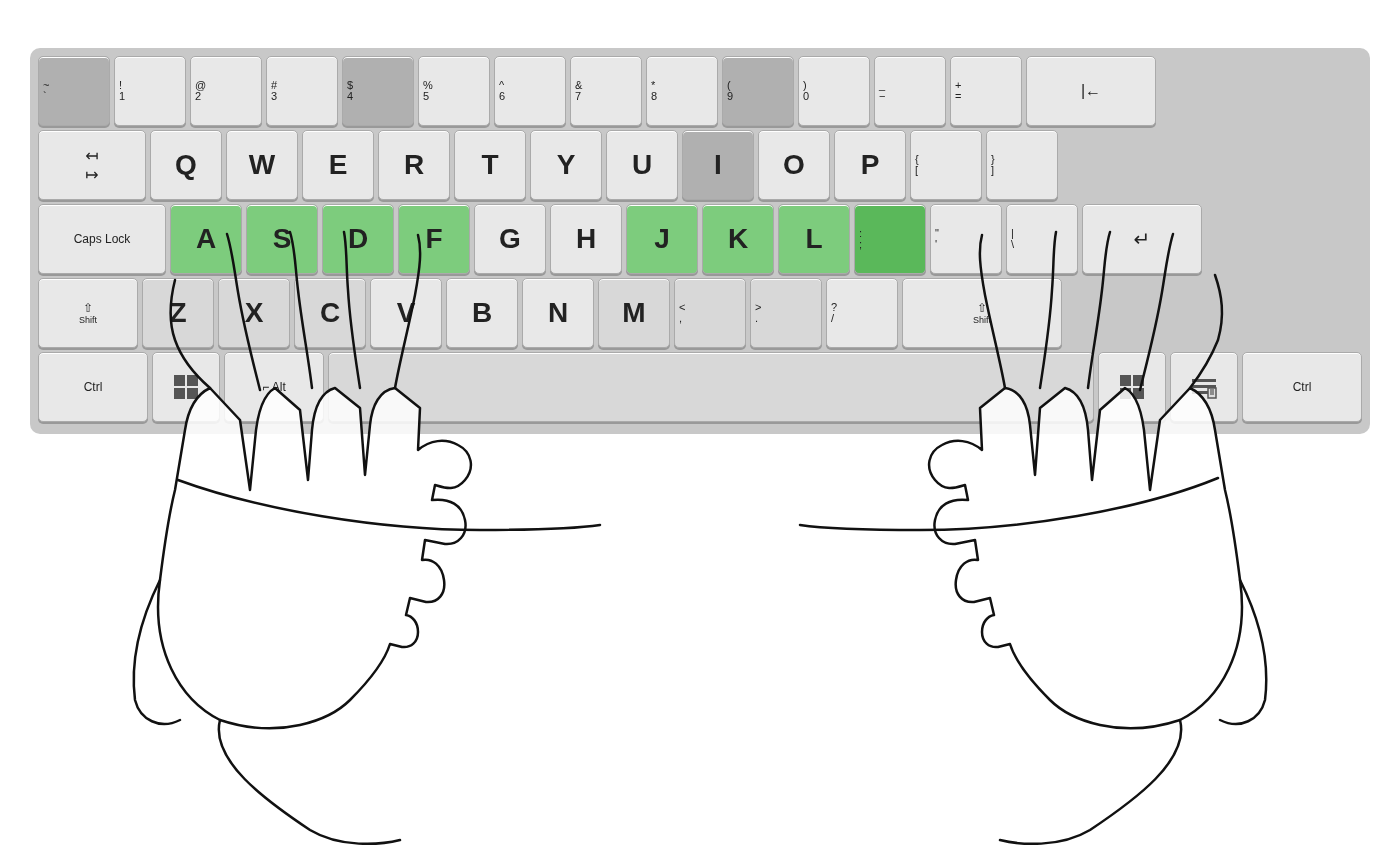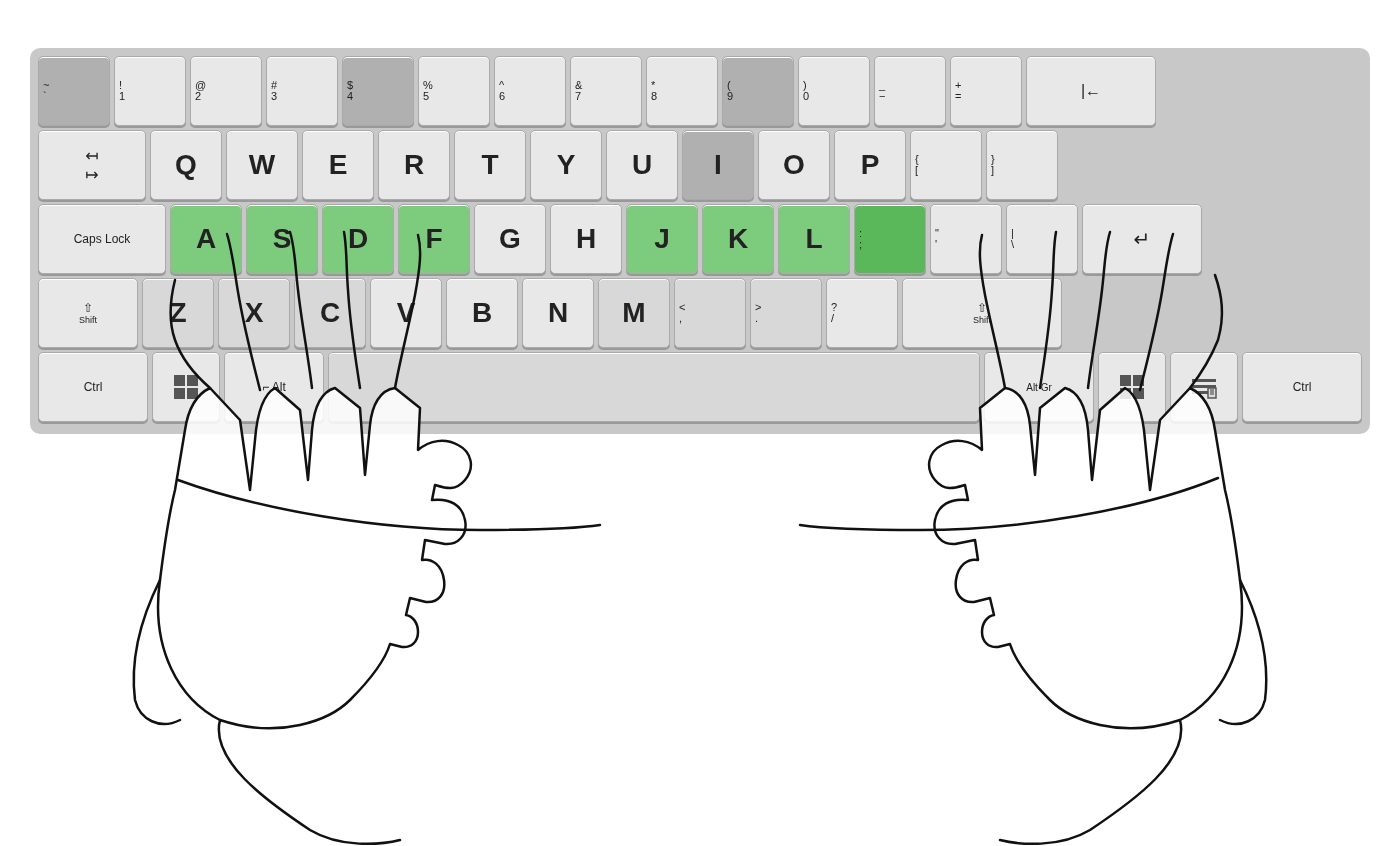--- a/index.html
+++ b/index.html
@@ -313,23 +313,20 @@
           <rect x="2" y="2" width="11" height="11" fill="#555"></rect>
           <rect x="15" y="2" width="11" height="11" fill="#555"></rect>
           <rect x="2" y="15" width="11" height="11" fill="#555"></rect>
           <rect x="15" y="15" width="11" height="11" fill="#555"></rect>
         </svg>
       </div>
       <div class="key w-alt">
           <span class="label-text" style="font-size:12px;">⌐ Alt</span>
         </div>
       <div class="key key-lightgray w-space"></div>
-      <div class="key w-altgr">
-          <span class="label-text" style="font-size:10px;">Alt Gr</span>
-        </div>
       <div class="key w-winkey">
         <svg width="28" height="28" viewBox="0 0 28 28">
           <rect x="2" y="2" width="11" height="11" fill="#555"></rect>
           <rect x="15" y="2" width="11" height="11" fill="#555"></rect>
           <rect x="2" y="15" width="11" height="11" fill="#555"></rect>
           <rect x="15" y="15" width="11" height="11" fill="#555"></rect>
         </svg>
       </div>
       <div class="key w-menu">
 

